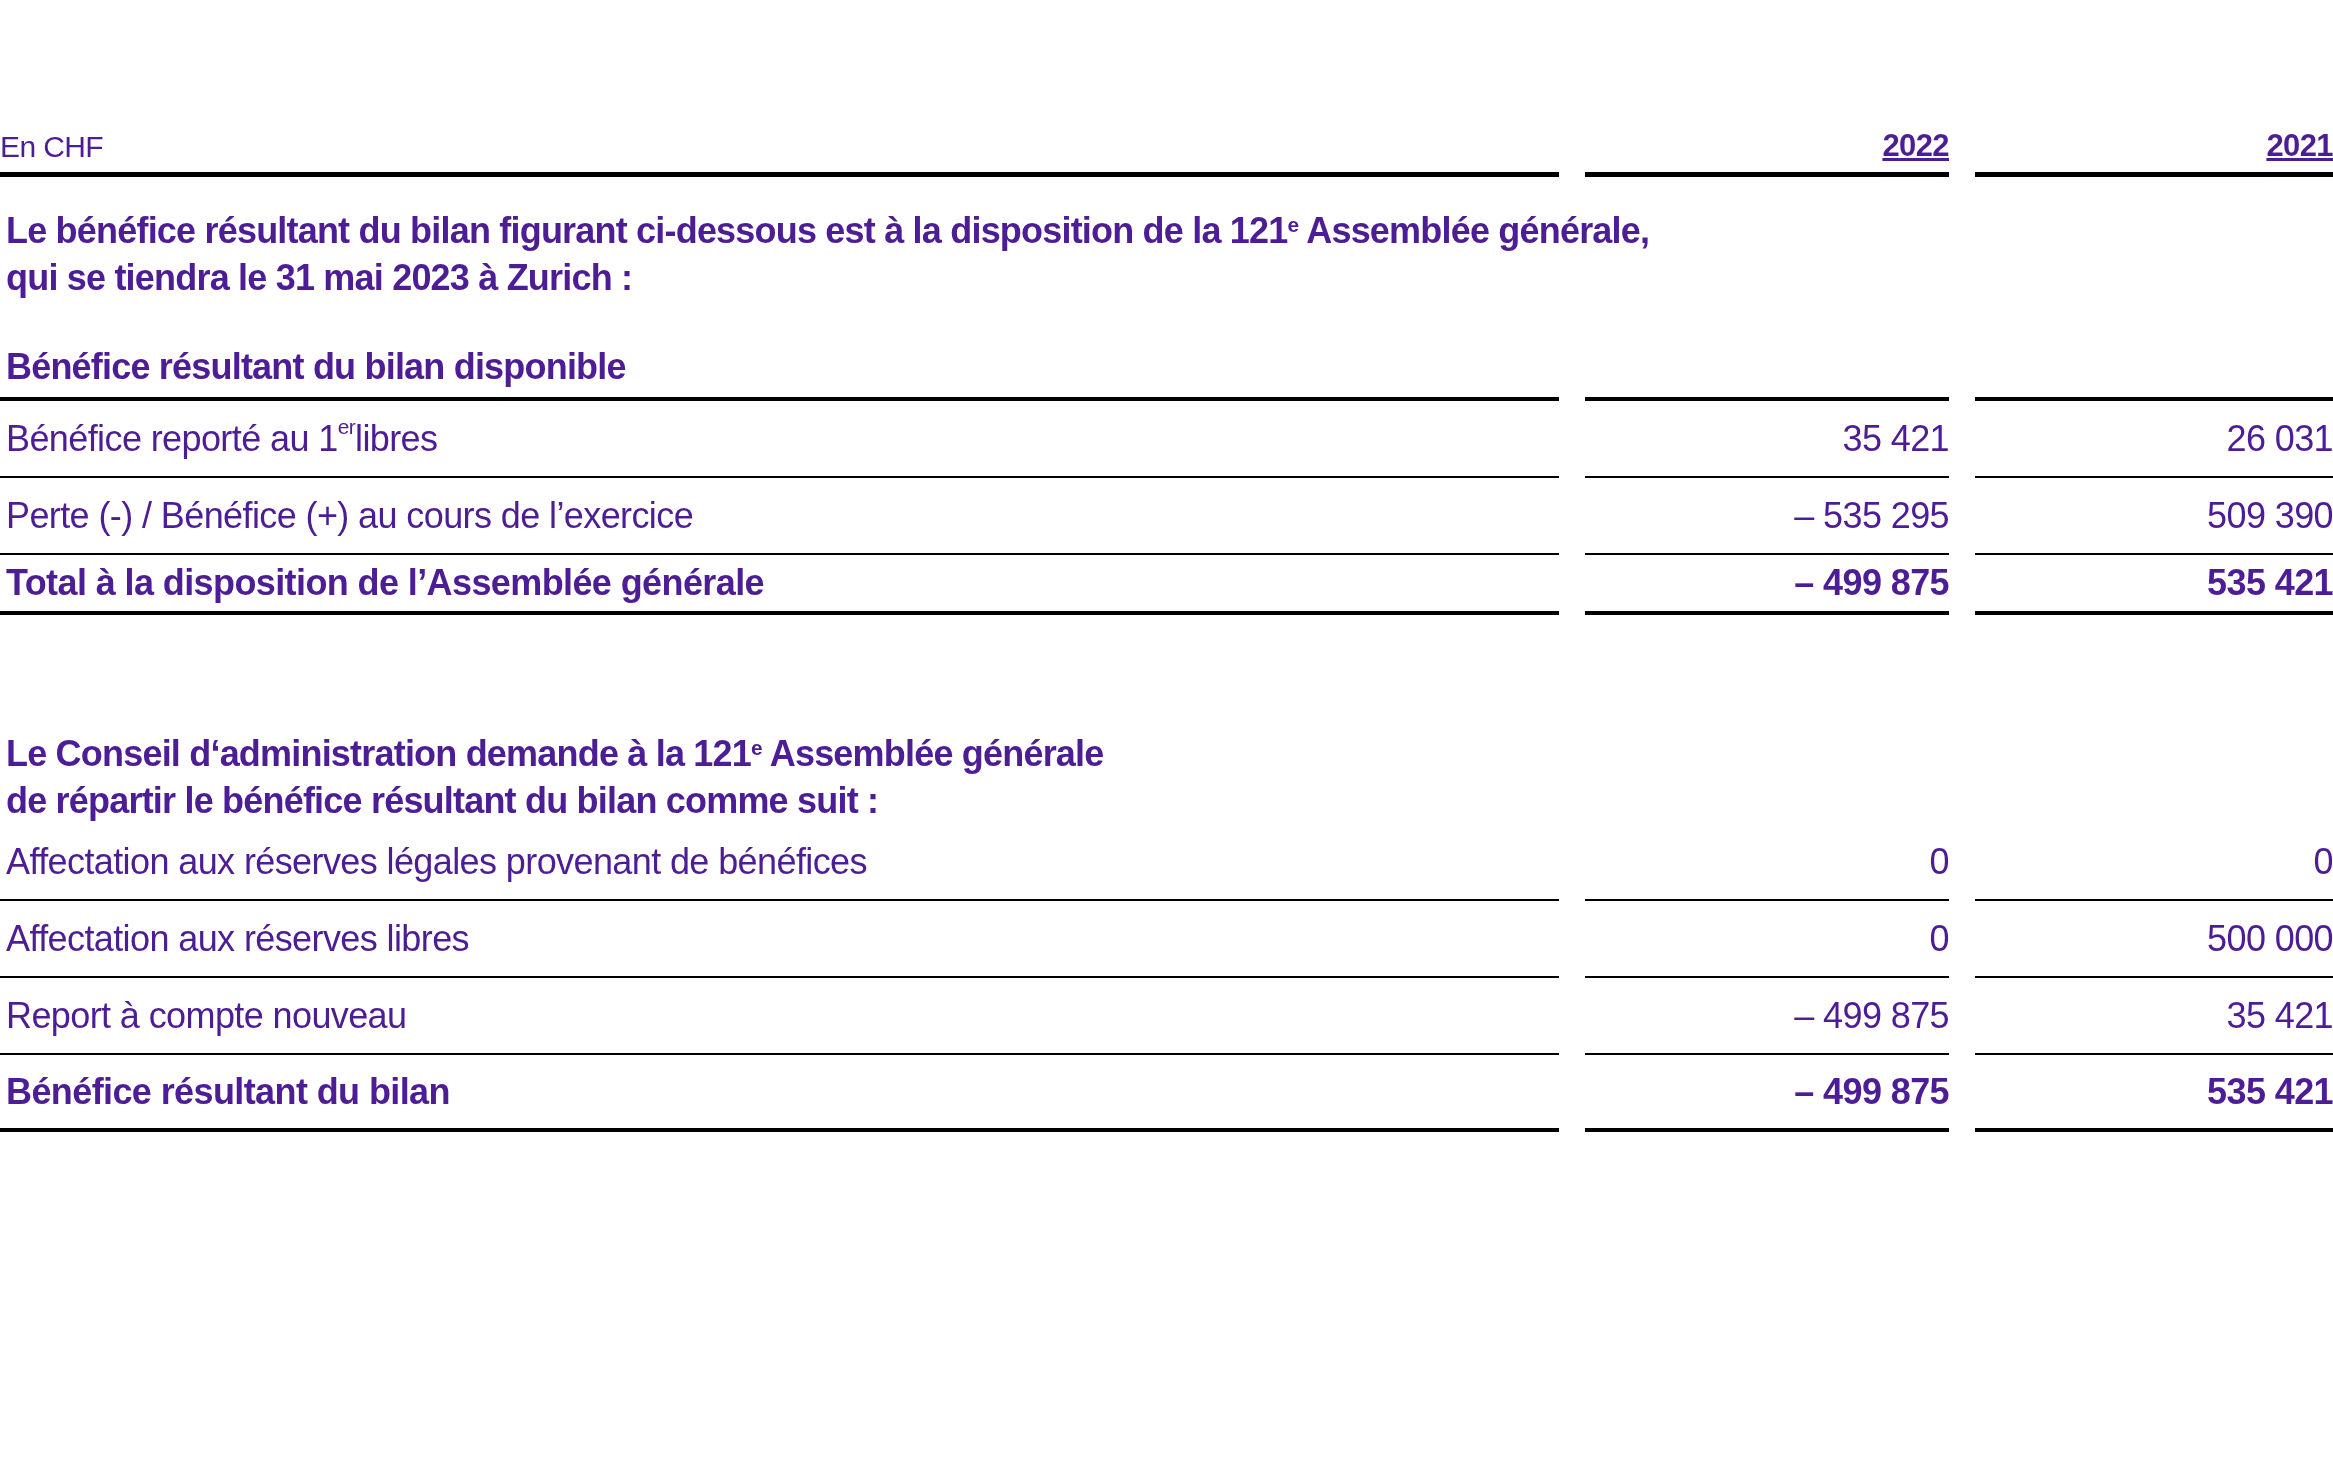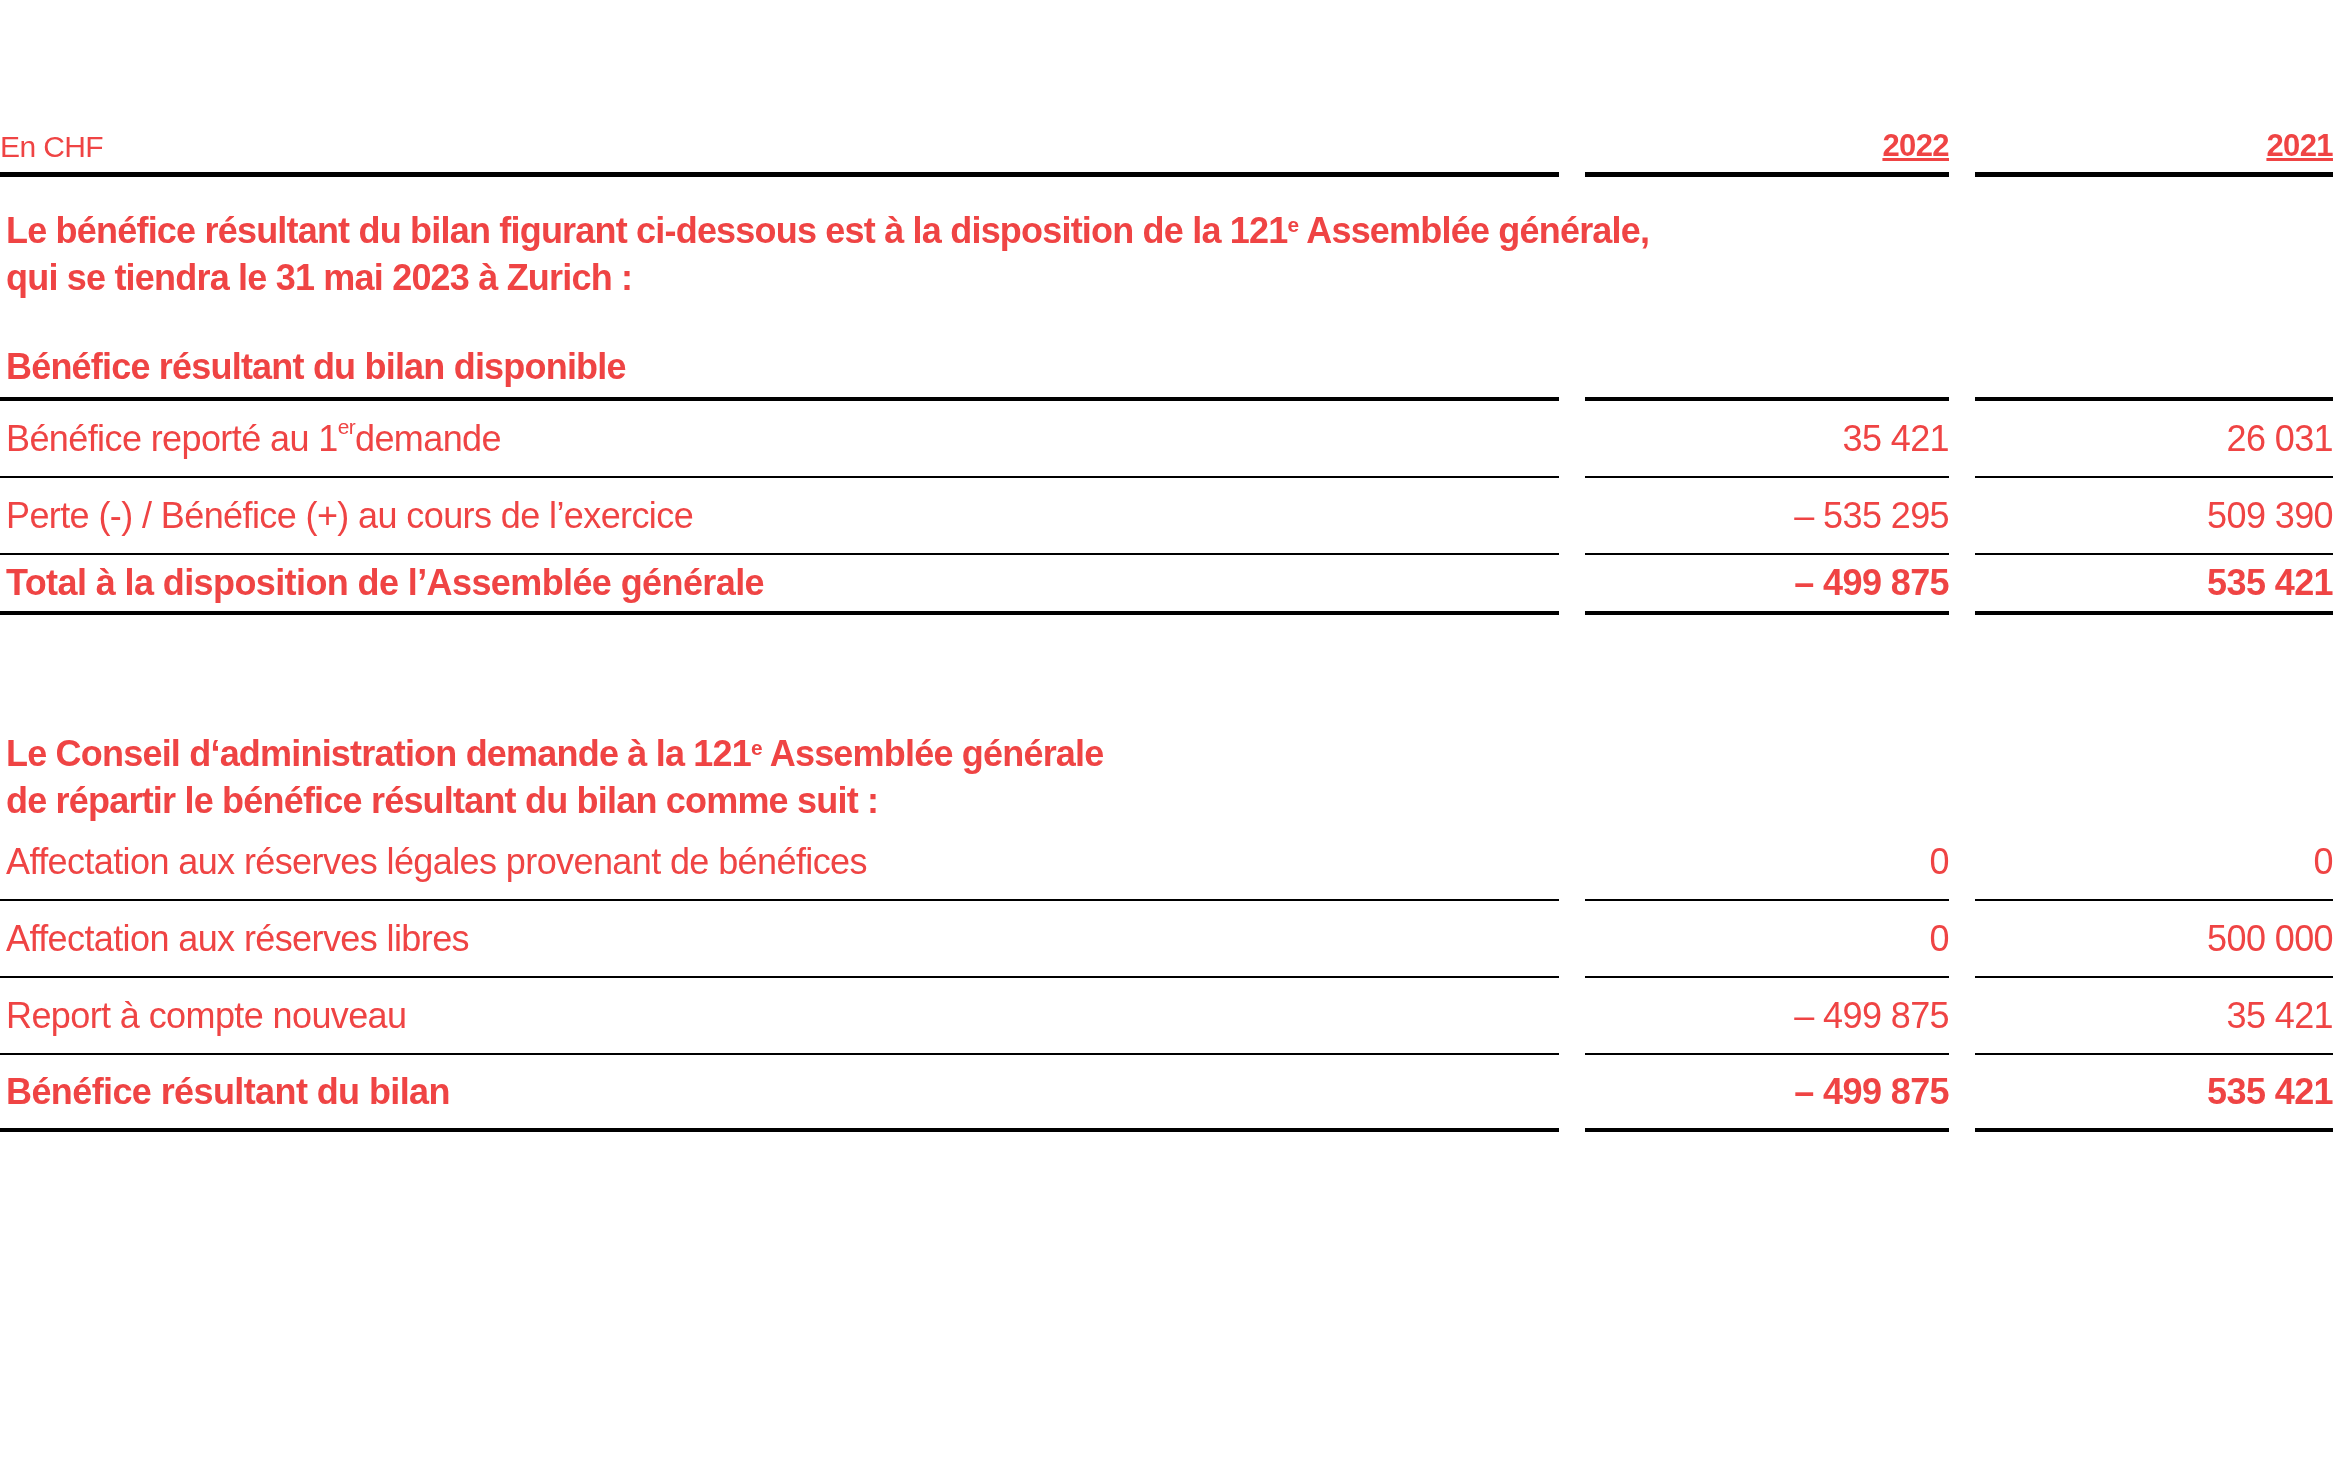--- a/index.html
+++ b/index.html
@@ -1,21 +1,21 @@
 <!DOCTYPE html>
 <html lang="fr"><head>
 <meta charset="utf-8">
 <style>
   html, body { margin: 0; padding: 0; background: #fff; }
   .page {
     position: relative;
     width: 2333px;
     height: 1463px;
     background: #ffffff;
-    color: #ef4444;
+    color: #4c1d95;
     font-family: "Liberation Sans", sans-serif;
     letter-spacing: -0.6px;
     overflow: hidden;
     box-sizing: border-box;
   }
   .grid {
     display: grid;
     grid-template-columns: 1559px 364px 358px;
     column-gap: 26px;
     box-sizing: border-box;
@@ -91,21 +91,21 @@
   <div class="grid section-row-1 rule-thick">
     <div class="cell label-cell section-title">Bénéfice résultant du bilan disponible</div>
     <div class="cell"></div>
     <div class="cell"></div>
   </div>
 
   <div class="grid data-row rule-thin">
     <div class="cell label-cell indent">
         <span>Bénéfice reporté au 1</span>
         <sup>er</sup>
-        <span> demande</span>
+        <span> libres</span>
       </div>
     <div class="cell num-cell">35 421</div>
     <div class="cell num-cell">26 031</div>
   </div>
 
   <div class="grid data-row rule-thin">
     <div class="cell label-cell indent">
         <span>Perte (-) / Bénéfice (+) au cours de l’exercice</span>
         <sup></sup>
         <span></span>

